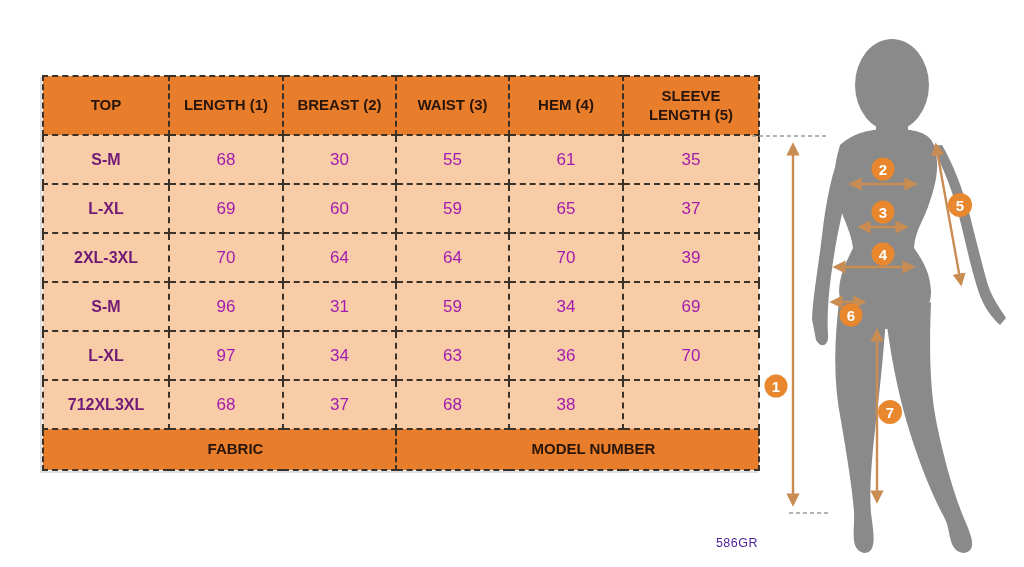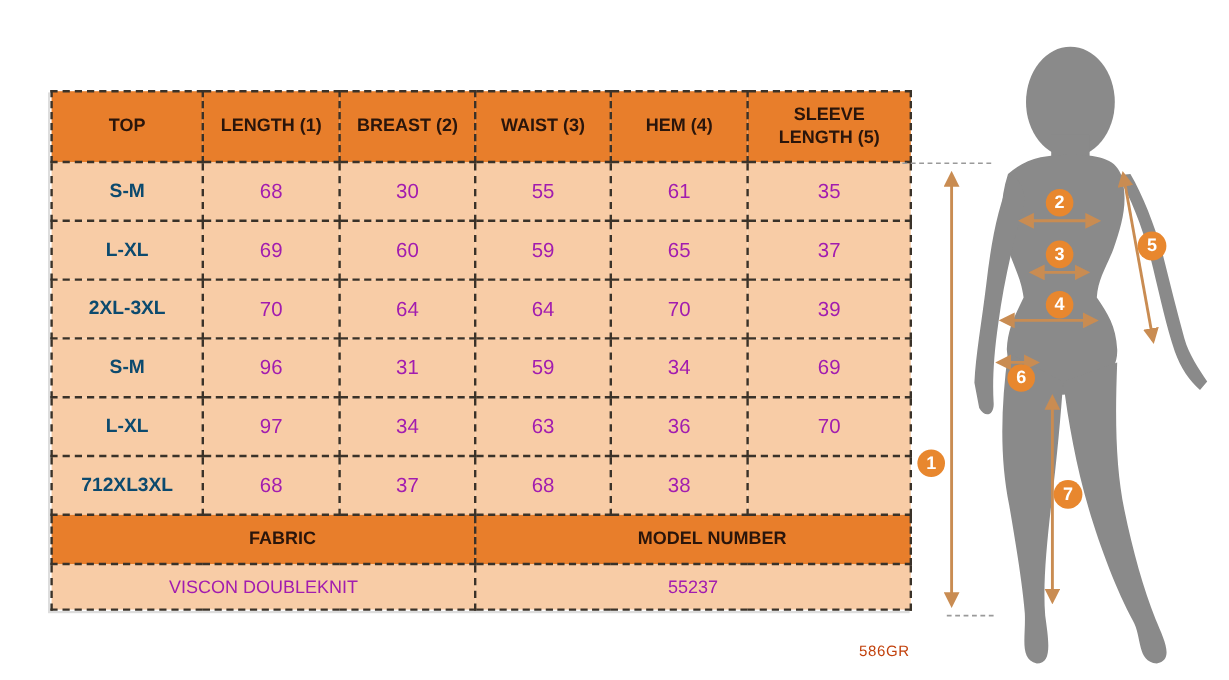--- a/index.html
+++ b/index.html
@@ -7,29 +7,29 @@
   .stage{position:relative;width:1024px;height:567px;background:#fff;overflow:hidden;}
 
   
   .chart-wrap{position:absolute;left:42px;top:75px;width:716px;}
   table.size-chart{border-collapse:collapse;width:716px;table-layout:fixed;
     box-shadow:-2px 2px 0 rgba(120,120,120,.25);}
   table.size-chart td{border:2px dashed #3a3229;text-align:center;vertical-align:middle;
     padding:2px 8px;}
   td.hd{background:#e87e2b;color:#2a150b;font-weight:700;font-size:15px;line-height:1.25;}
   td.lt{background:#f8cca6;color:#a21caf;font-size:17px;font-weight:500;}
-  td.lt.size{font-weight:700;font-size:16px;color:#0c4a6e;}
+  td.lt.size{font-weight:700;font-size:16px;color:#701a75;}
   tr.r-head1 td{height:53px;}
   tr.r-body td{height:43px;}
   tr.r-head2 td{height:43px;}
   tr.r-info-head td{height:35px;padding-left:40px;}
   tr.r-info-val td{height:32px;font-size:15px;}
 
   .footer-code{position:absolute;left:42px;top:536px;width:716px;text-align:right;
-    font-size:12.5px;color:#c2410c;letter-spacing:.5px;}
+    font-size:12.5px;color:#4c1d95;letter-spacing:.5px;}
 
   
   .figure-wrap{position:absolute;left:748px;top:18px;width:276px;height:549px;}
   .figure-wrap svg{display:block;width:100%;height:100%;}
   .marker-num{font-family:"Liberation Sans",sans-serif;font-size:15px;font-weight:700;fill:#ffffff;}
 </style>
 </head>
 <body>
 
 <div class="stage">
@@ -103,24 +103,20 @@
           <td class="lt">37</td>
           <td class="lt">68</td>
           <td class="lt">38</td>
           <td class="lt"></td>
         </tr>
 
         <tr class="r-info-head">
           <td class="hd" colspan="3">FABRIC</td>
           <td class="hd" colspan="3">MODEL NUMBER</td>
         </tr>
-        <tr class="r-info-val">
-          <td class="lt" colspan="3">VISCON DOUBLEKNIT</td>
-          <td class="lt" colspan="3">55237</td>
-        </tr>
       </tbody>
     </table>
   </div>
 
   <div class="footer-code">586GR</div>
 
   <div class="figure-wrap">
     <svg viewBox="748 18 276 549" xmlns="http://www.w3.org/2000/svg">
       <defs>
         <marker id="ah" viewBox="0 0 10 10" refX="8" refY="5" markerWidth="5.5" markerHeight="5.5" orient="auto-start-reverse">

